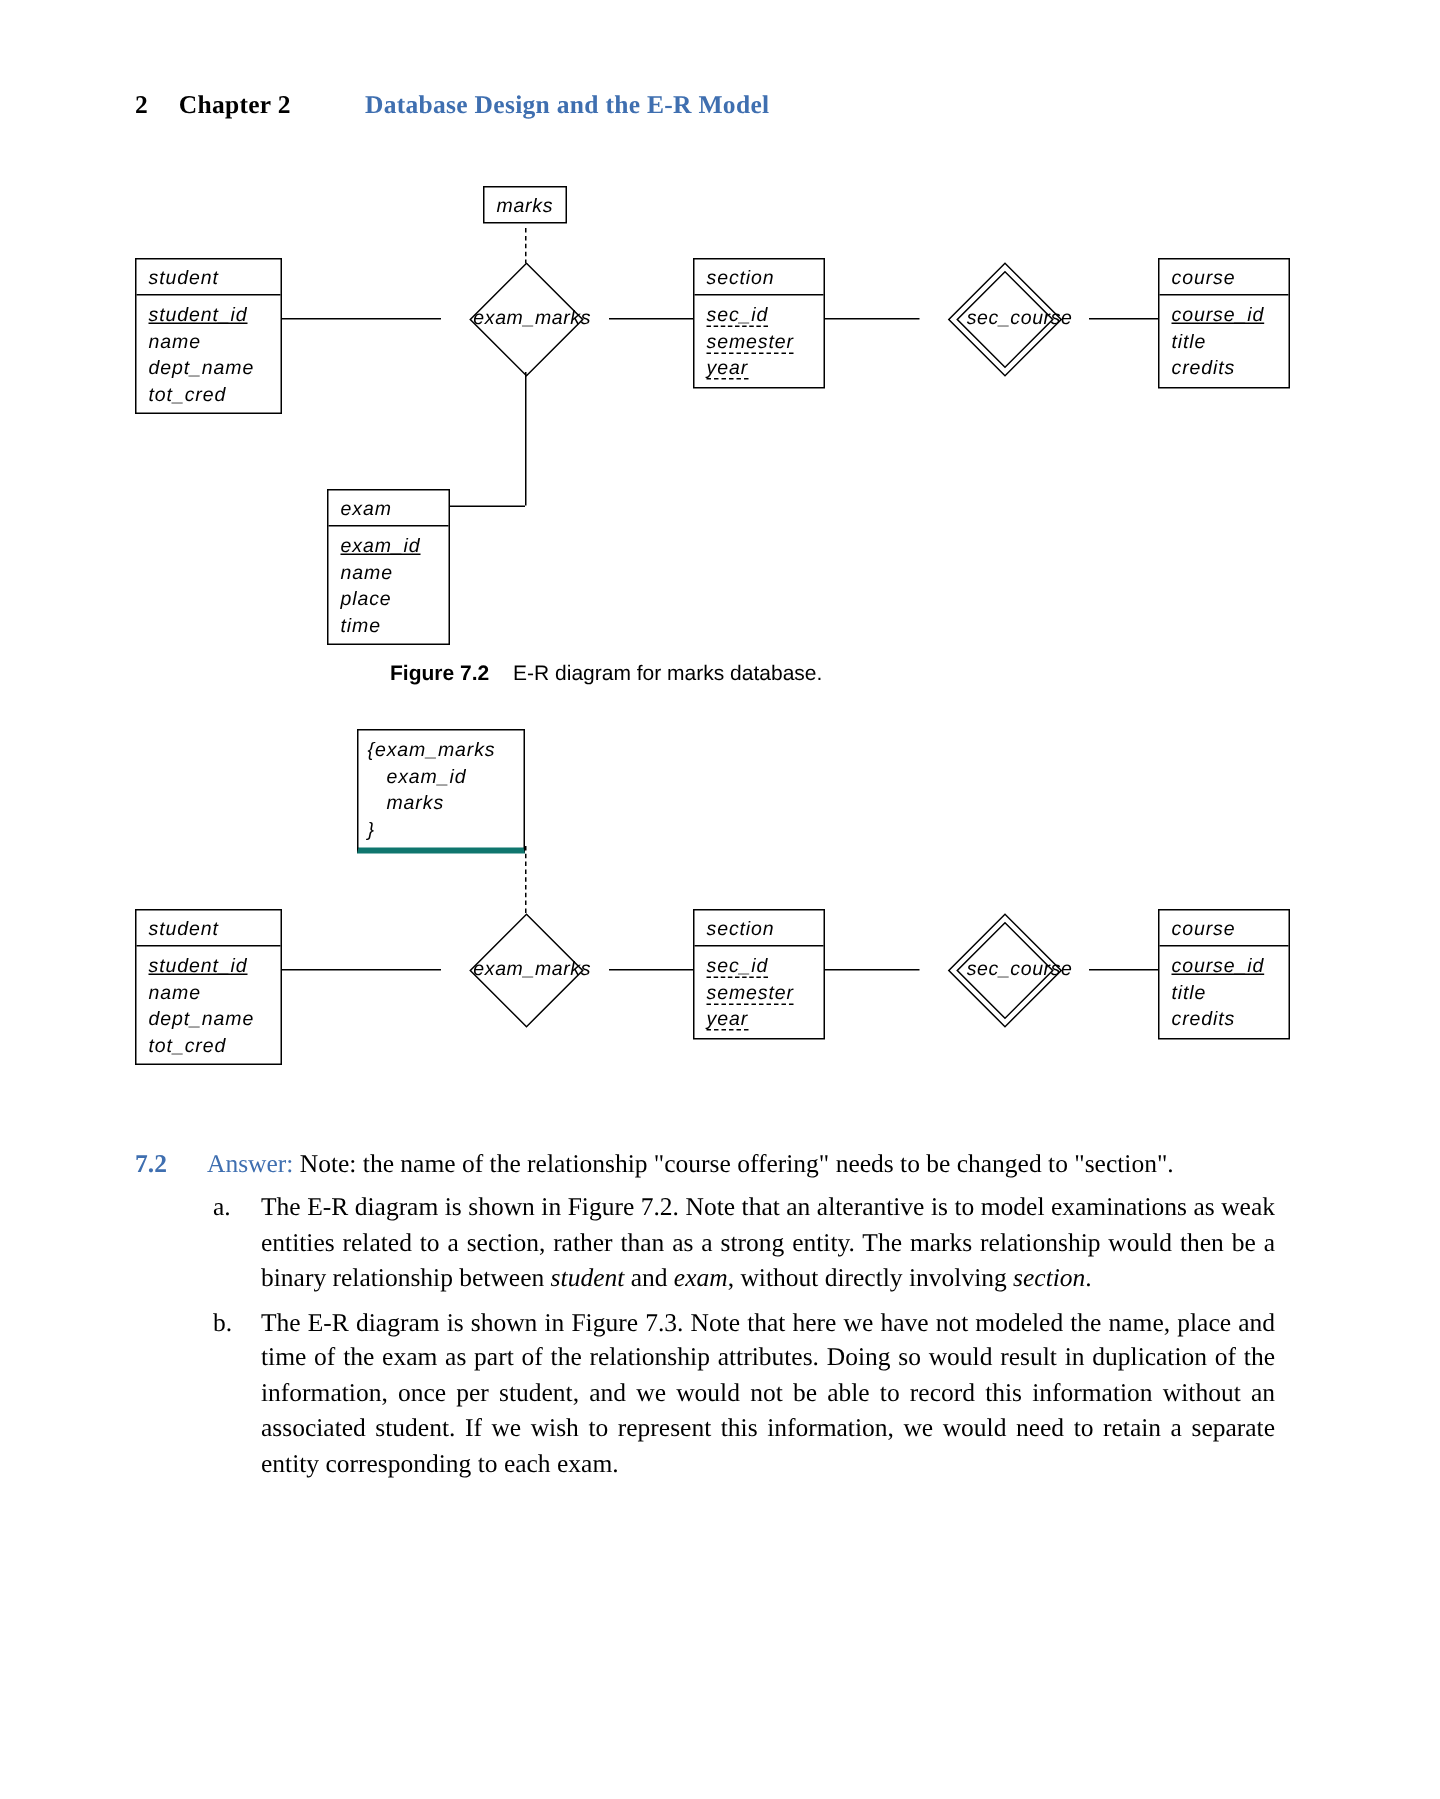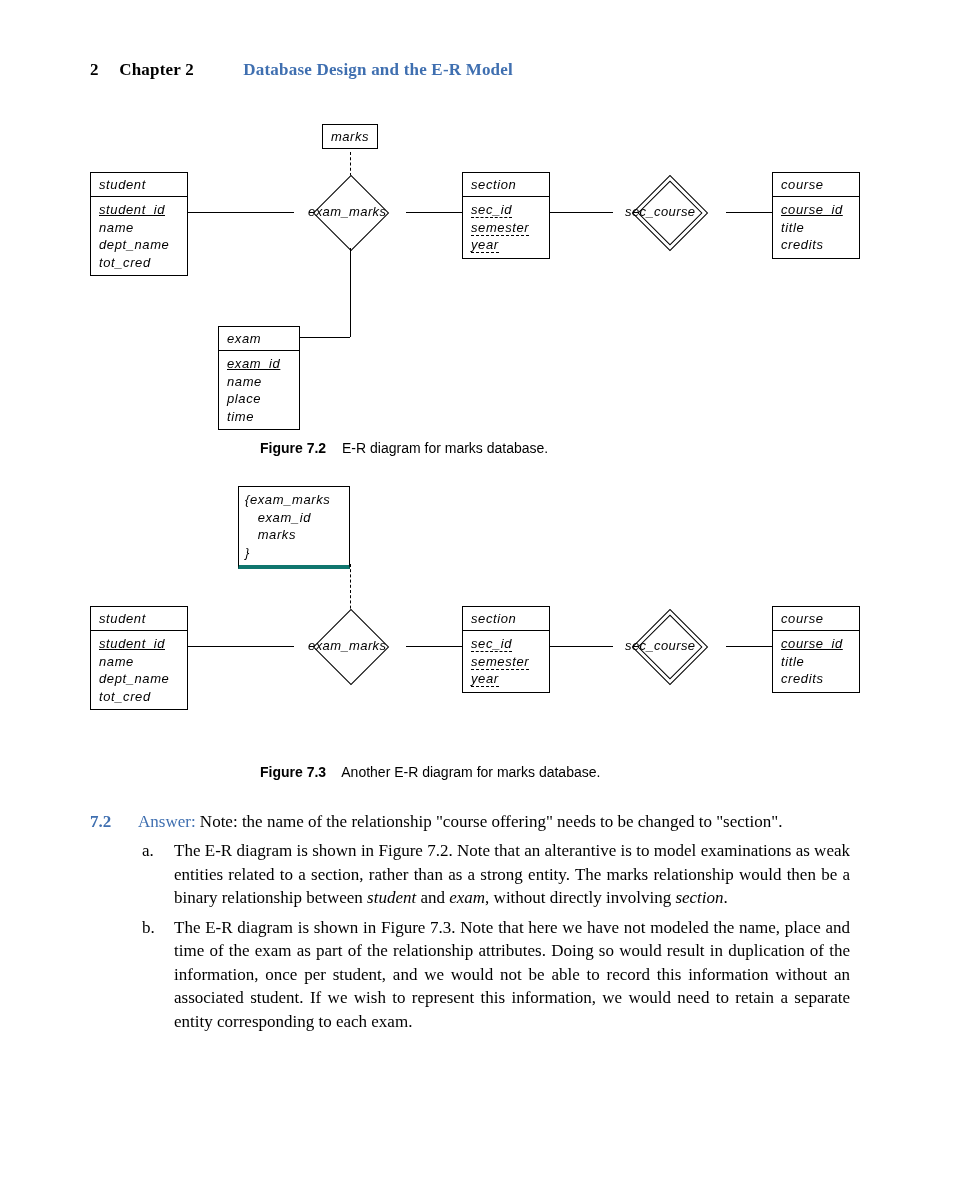--- a/index.html
+++ b/index.html
@@ -64,21 +64,21 @@
     position: absolute;
     inset: 3px;
     border: 1px solid #000;
   }
   .rel-label {
     position: absolute;
     font-family: Arial, Helvetica, sans-serif;
     font-style: italic;
     font-size: 13px;
     letter-spacing: 0.4px;
-    text-align: left;
+    text-align: right;
   }
   .assoc {
     position: absolute;
     border: 1px solid #000;
     font-family: Arial, Helvetica, sans-serif;
     font-size: 13px;
     font-style: italic;
     padding: 4px 8px;
     letter-spacing: 0.5px;
   }
@@ -237,24 +237,20 @@
     <div class="entity" style="left:682px; top:120px; width:86px;">
       <div class="etitle">course</div>
       <div class="eattrs">
         <div><span class="attr-pk">course_id</span></div>
         <div>title</div>
         <div>credits</div>
       </div>
     </div>
   </div>
 
-  <div class="fig-caption">
-    <span class="figlabel">Figure 7.3</span>
-    <span>Another E-R diagram for marks database.</span>
-  </div>
 
   <div class="answer-block">
     <div class="indent1">
       <span style="position:absolute; left:-48px;" class="qnum">7.2</span>
       <span class="alabel">Answer:</span>
       <span>Note: the name of the relationship "course offering" needs to be changed to "section".</span>
     </div>
 
     <div class="indent2">
       <span class="li-letter">a.</span>

